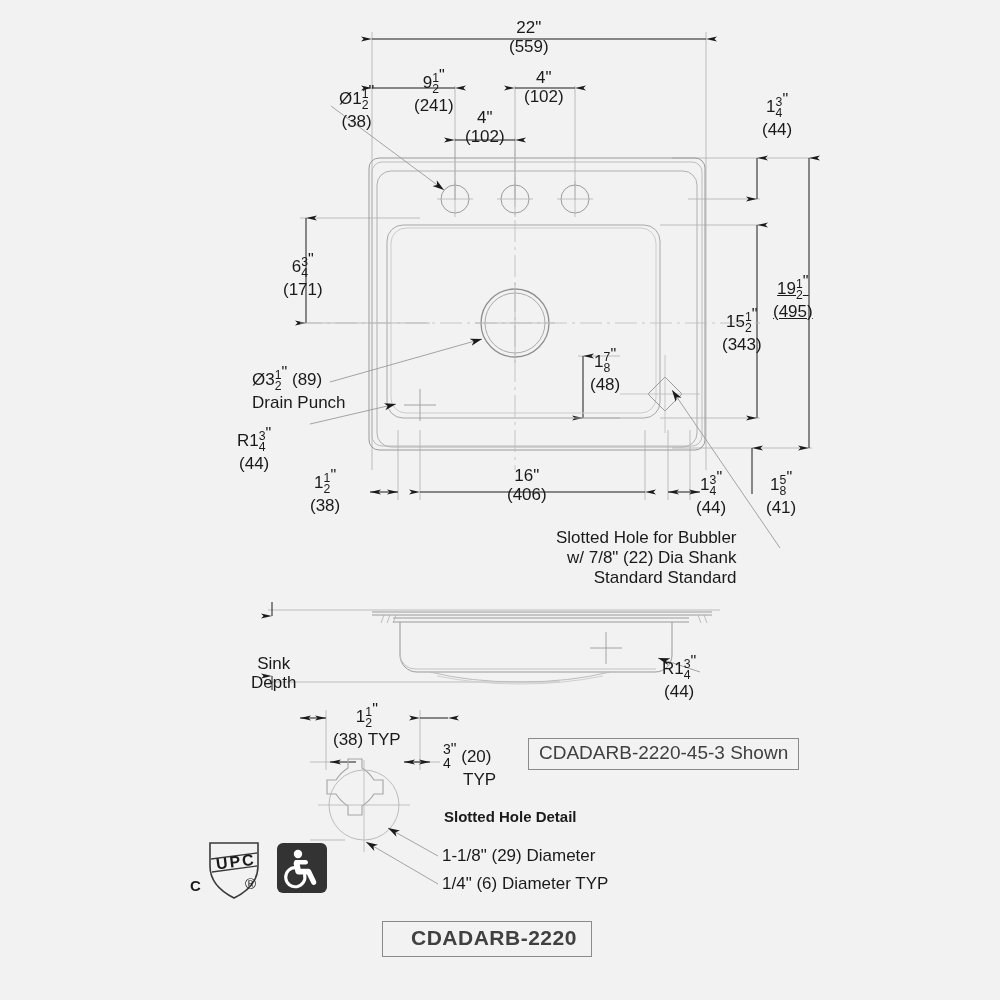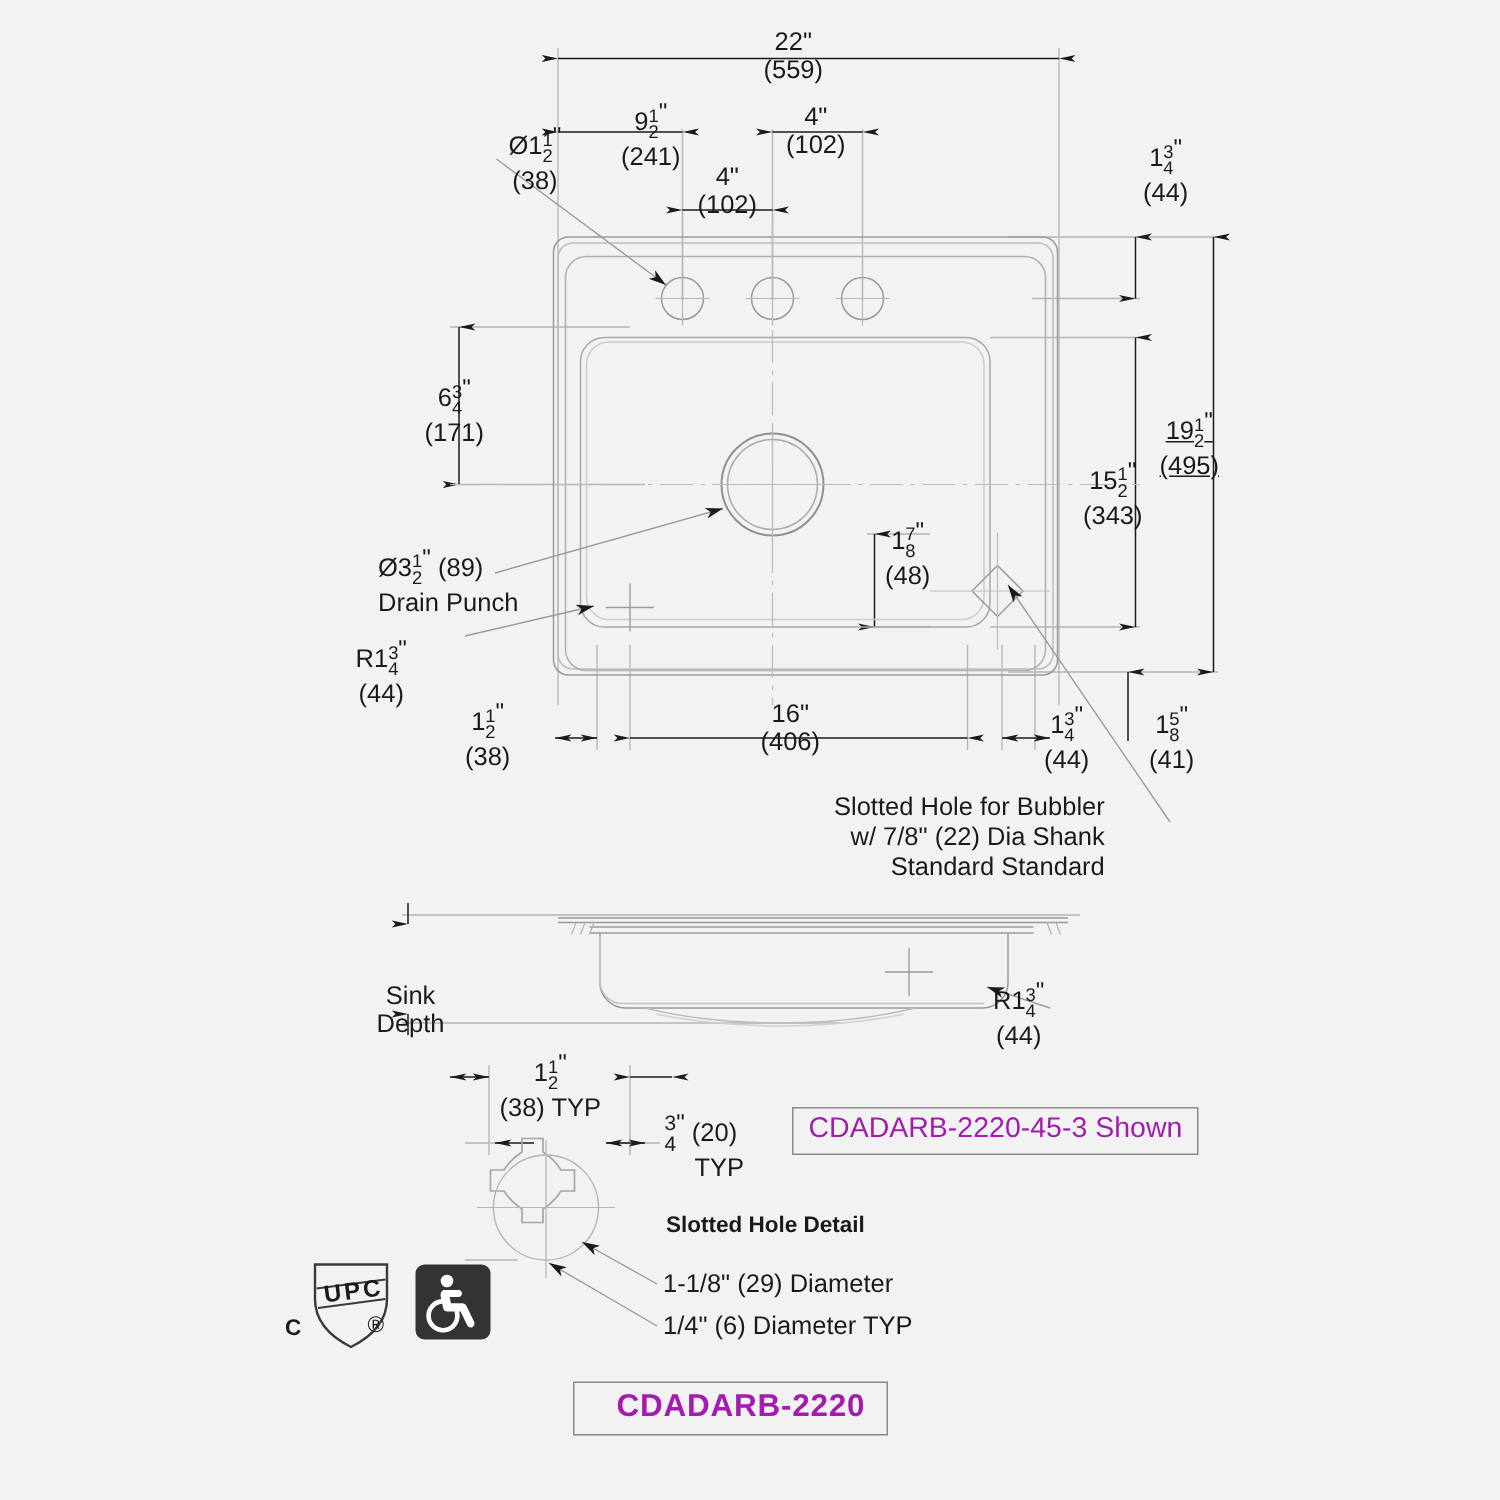--- a/index.html
+++ b/index.html
@@ -36,21 +36,21 @@
   .frac .d{display:block;}
   .unit{vertical-align:0.42em;font-size:0.95em;}
 
   .boxlabel{
     position:absolute;
     border:1px solid #8a8a8a;
     background:#f2f2f2;
     padding:3px 10px 5px 10px;
     font-size:19px;
     white-space:nowrap;
-    color:#a21caf;
+    color:#404040;
   }
   .boxlabel.bold{font-weight:bold;font-size:21px;letter-spacing:0.5px;padding:4px 14px 6px 28px;}
   .detail-title{
     position:absolute;
     font-weight:bold;
     font-size:15px;
     white-space:nowrap;
   }
   .notetext{
     position:absolute;

